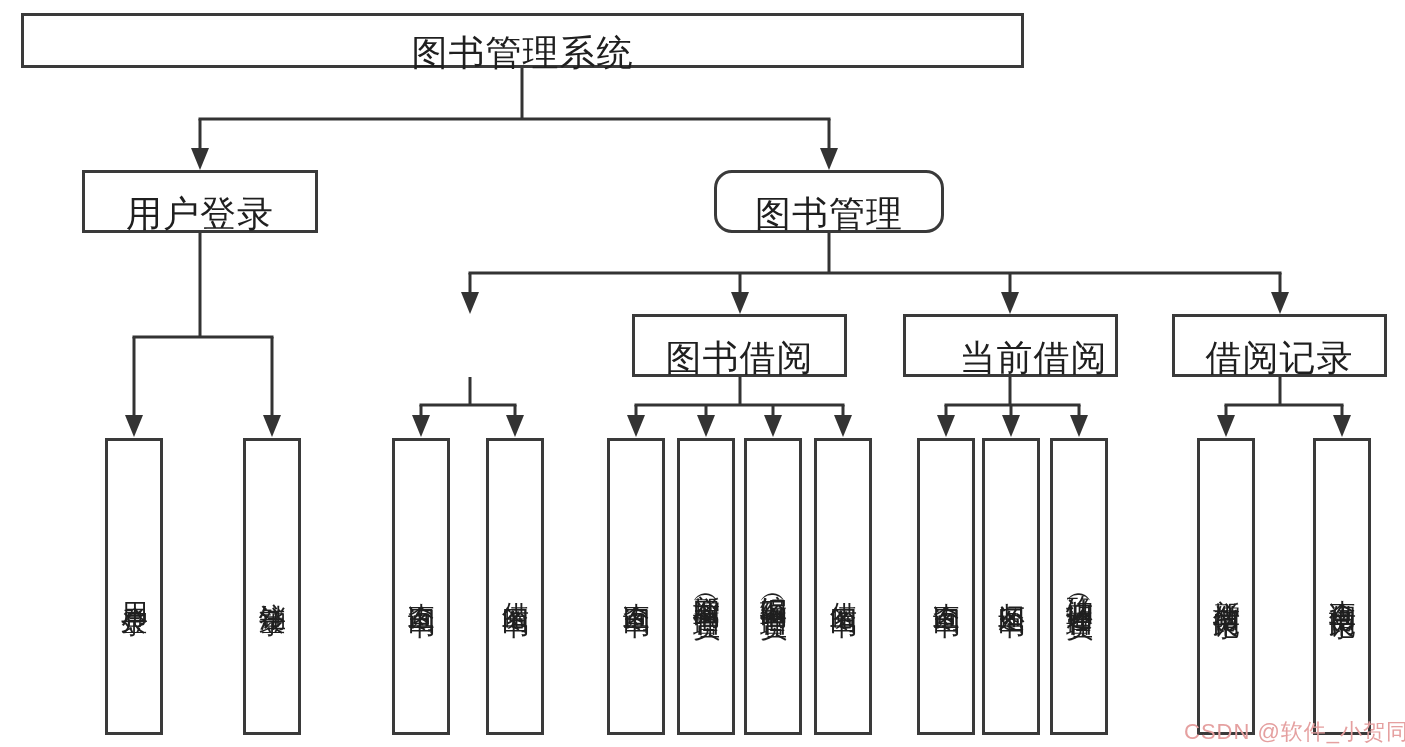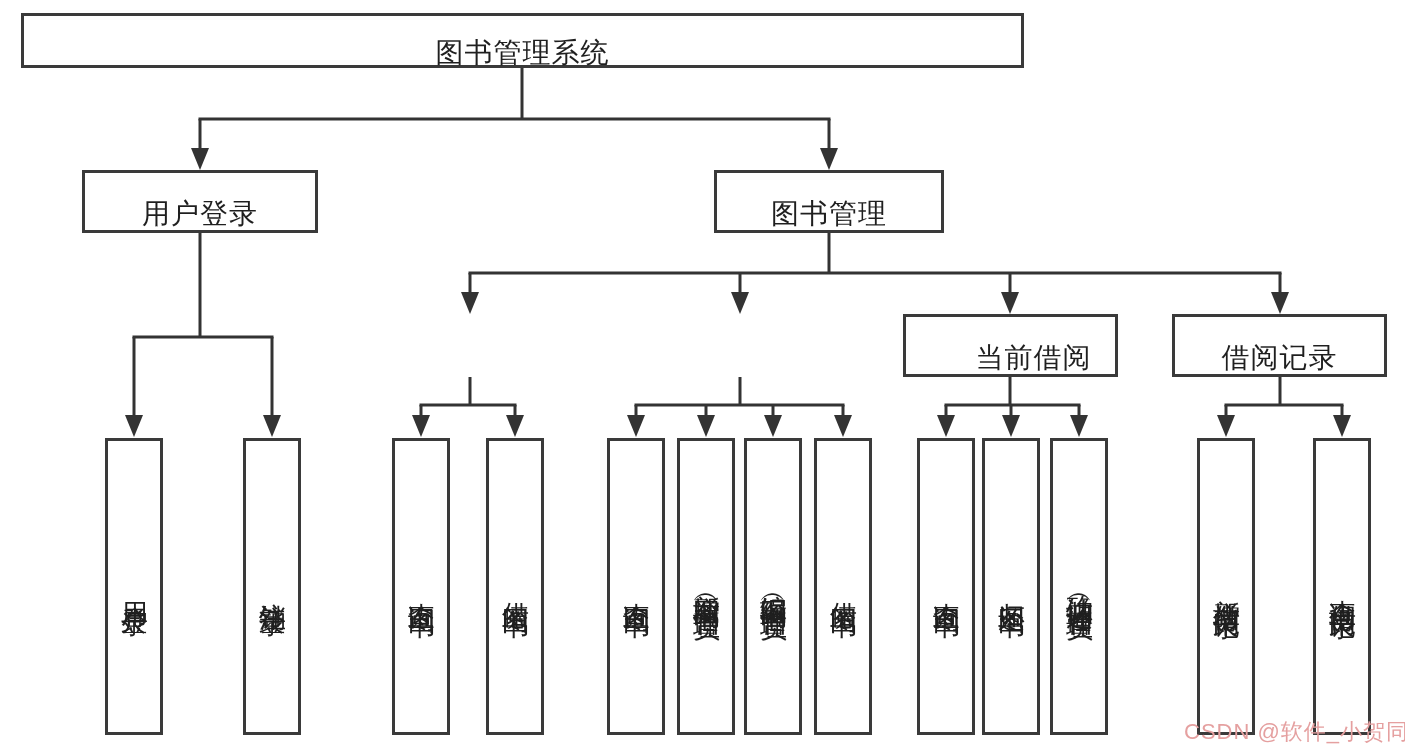--- a/index.html
+++ b/index.html
@@ -27,21 +27,21 @@
     box-sizing: border-box;
     border: 3px solid #3a3a3a;
     background: #ffffff;
     display: flex;
     align-items: center;
     justify-content: center;
     color: #1f1f1f;
     z-index: 2;
   }
   .hbox span {
-    font-size: 28px;
+    font-size: 36px;
     letter-spacing: 1px;
     line-height: 1;
     white-space: nowrap;
     margin-top: 24px;
   }
   .vbox span {
     writing-mode: vertical-lr;
     text-orientation: mixed;
     font-size: 27px;
     letter-spacing: 3px;
@@ -119,24 +119,27 @@
       <polygon points="1333,415 1351,415 1342,437" fill="#333333"></polygon>
     </svg>
 
   <div class="node hbox" style="left:21px; top:13px; width:1003px; height:55px;">
     <span>图书管理系统</span>
   </div>
 
   <div class="node hbox" style="left:82px; top:170px; width:236px; height:63px;">
     <span>用户登录</span>
   </div>
-  <div class="node hbox" style="left:714px; top:170px; width:230px; height:63px;">
+  <div class="node hbox" style="left:714px; top:170px; width:230px; height:63px;border-radius:18px;">
     <span>图书管理</span>
   </div>
 
+  <div class="node hbox" style="left:632px; top:314px; width:215px; height:63px;">
+    <span>图书借阅</span>
+  </div>
   <div class="node hbox" style="left:903px; top:314px; width:215px; height:63px;padding-left:46px;">
     <span>当前借阅</span>
   </div>
   <div class="node hbox" style="left:1172px; top:314px; width:215px; height:63px;">
     <span>借阅记录</span>
   </div>
 
   <div class="node vbox" style="left:105px; top:438px; width:58px; height:297px;">
     <span>用户登录</span>
   </div>

